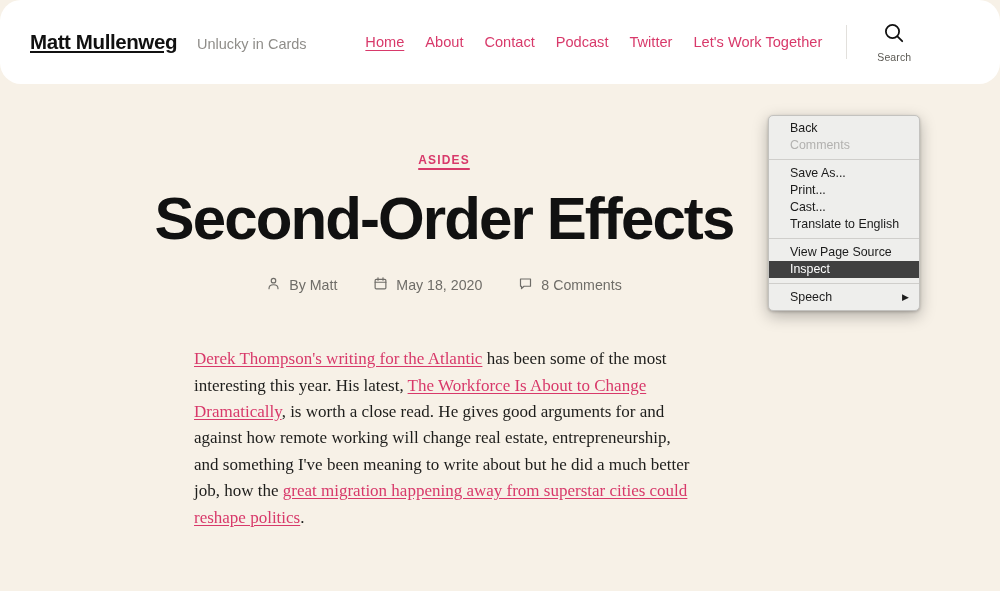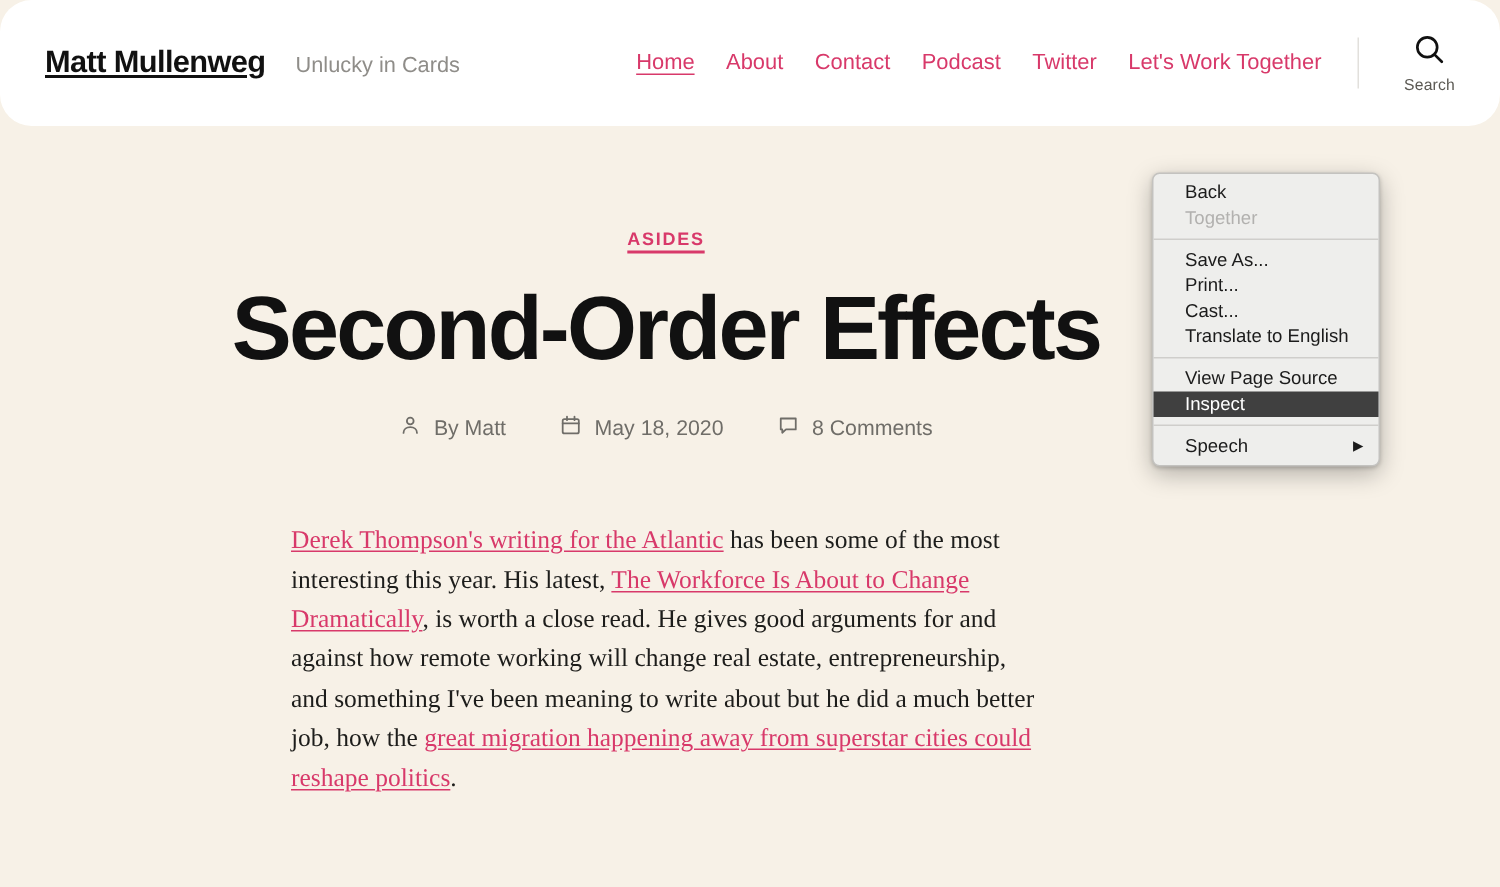--- a/index.html
+++ b/index.html
@@ -48,21 +48,21 @@
     font-weight: 400;
     color: #8f8d89;
     margin-left: 20px;
     white-space: nowrap;
   }
 
   .nav-block {
     flex: 1 1 auto;
     display: flex;
     align-items: center;
-    justify-content: flex-end;
+    justify-content: center;
     gap: 0;
   }
 
   .nav-list {
     list-style: none;
     display: flex;
     align-items: center;
     gap: 21px;
   }
 
@@ -302,21 +302,21 @@
     <p><a href="#">Derek Thompson's writing for the Atlantic</a><span> has been some of the most interesting this year. His latest, </span><a href="#">The Workforce Is About to Change Dramatically</a><span>, is worth a close read. He gives good arguments for and against how remote working will change real estate, entrepreneurship, and something I've been meaning to write about but he did a much better job, how the </span><a href="#">great migration happening away from superstar cities could reshape politics</a><span>.</span></p>
   </div>
 </main>
 
 <div class="context-menu">
 
   <div class="menu-item">
     <span>Back</span>
   </div>
   <div class="menu-item is-disabled">
-    <span>Together</span>
+    <span>Comments</span>
   </div>
 
   <div class="menu-separator"></div>
 
   <div class="menu-item">
     <span>Save As...</span>
   </div>
   <div class="menu-item">
     <span>Print...</span>
   </div>

